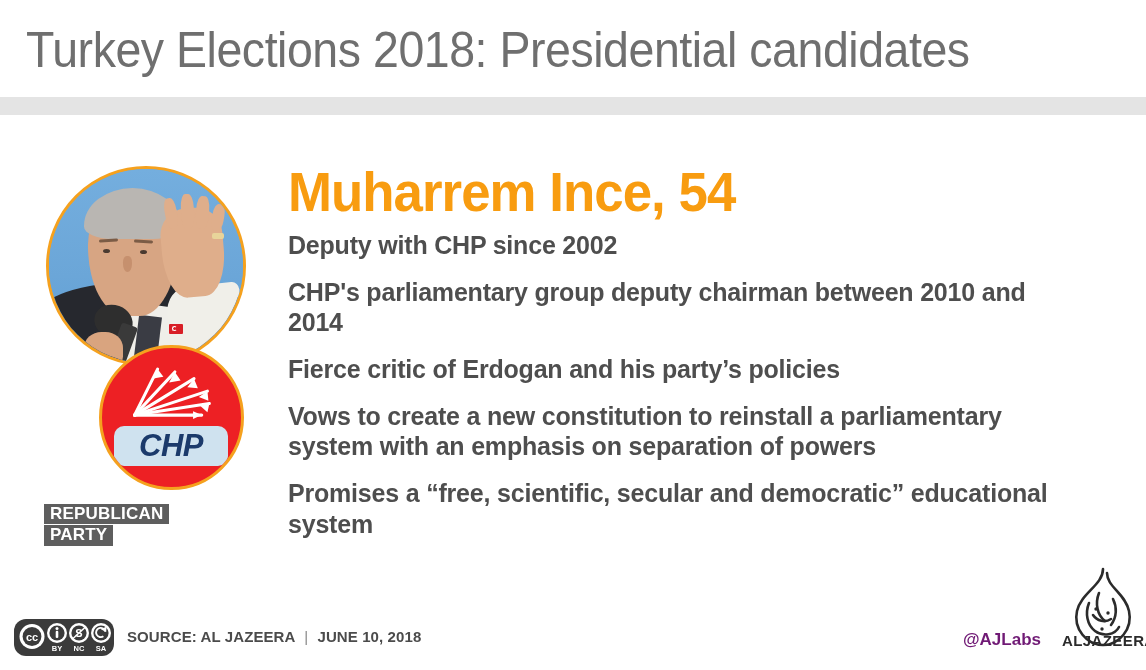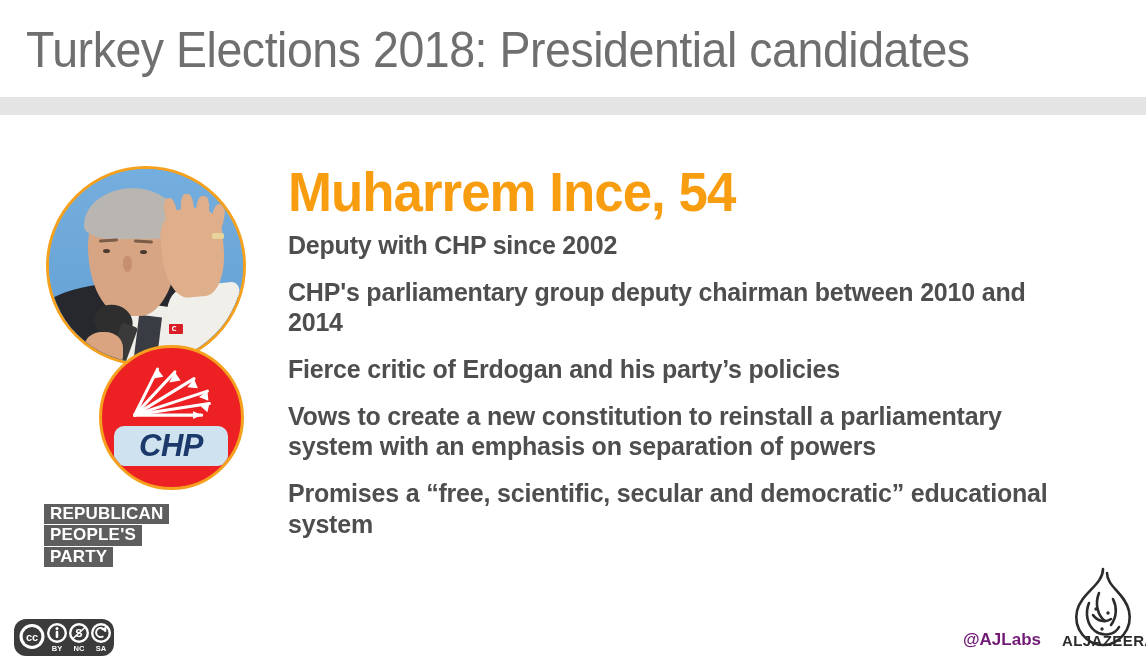--- a/index.html
+++ b/index.html
@@ -440,21 +440,20 @@
           <polygon points="104,70 95,66 95,74"></polygon>
         </g>
       </svg>
       <div id="chp-word">
         <div id="chp-word-text">CHP</div>
       </div>
     </div>
 
     <div id="party-name">
       <div><span class="pn-line">REPUBLICAN</span></div>
-      <div><span class="pn-line">PEOPLE'S</span></div>
       <div><span class="pn-line">PARTY</span></div>
     </div>
   </div>
 
   <div id="content">
     <div id="candidate-name">Muharrem Ince, 54</div>
     <p class="fact">Deputy with CHP since 2002</p>
     <p class="fact">CHP's parliamentary group deputy chairman between 2010 and 2014</p>
     <p class="fact">Fierce critic of Erdogan and his party’s policies</p>
     <p class="fact">Vows to create a new constitution to reinstall a parliamentary system with an emphasis on separation of powers</p>
@@ -491,20 +490,25 @@
         </g>
         <polygon points="92.6,7.4 86.9,10.2 92.2,13.0" fill="#ffffff"></polygon>
         <g fill="#ffffff" font-family="Liberation Sans, sans-serif" font-size="7.5" font-weight="bold" text-anchor="middle">
           <text x="43" y="32">BY</text>
           <text x="65" y="32">NC</text>
           <text x="87" y="32">SA</text>
         </g>
       </svg>
     </div>
 
+    <div id="source-line">
+      <span>SOURCE: AL JAZEERA</span>
+      <span class="sep">|</span>
+      <span>JUNE 10, 2018</span>
+    </div>
 
     <div id="ajlabs">@AJLabs</div>
 
     <svg id="aj-logo" viewBox="0 0 80 100">
       <g fill="none" stroke="#2b2b2b" stroke-width="2.6" stroke-linecap="round" stroke-linejoin="round">
         <path d="M40 6 C40 22 18 30 14 48 C10 66 24 82 40 82 C56 82 70 66 66 48 C62 30 44 24 44 10"></path>
         <path d="M26 40 C22 50 24 62 32 68 C40 74 52 72 56 64"></path>
         <path d="M36 30 C32 40 34 52 42 58"></path>
         <path d="M50 36 C54 44 54 54 48 62"></path>
         <path d="M30 52 C34 58 42 60 48 56"></path>

